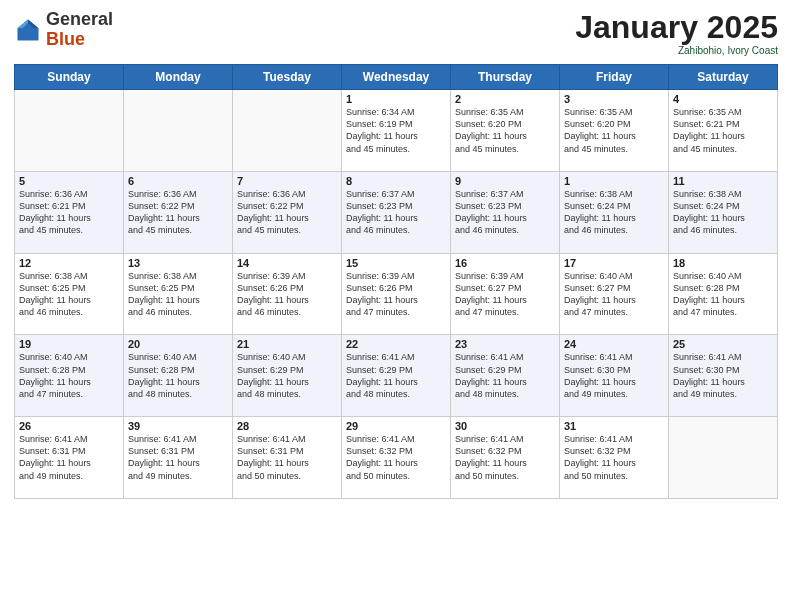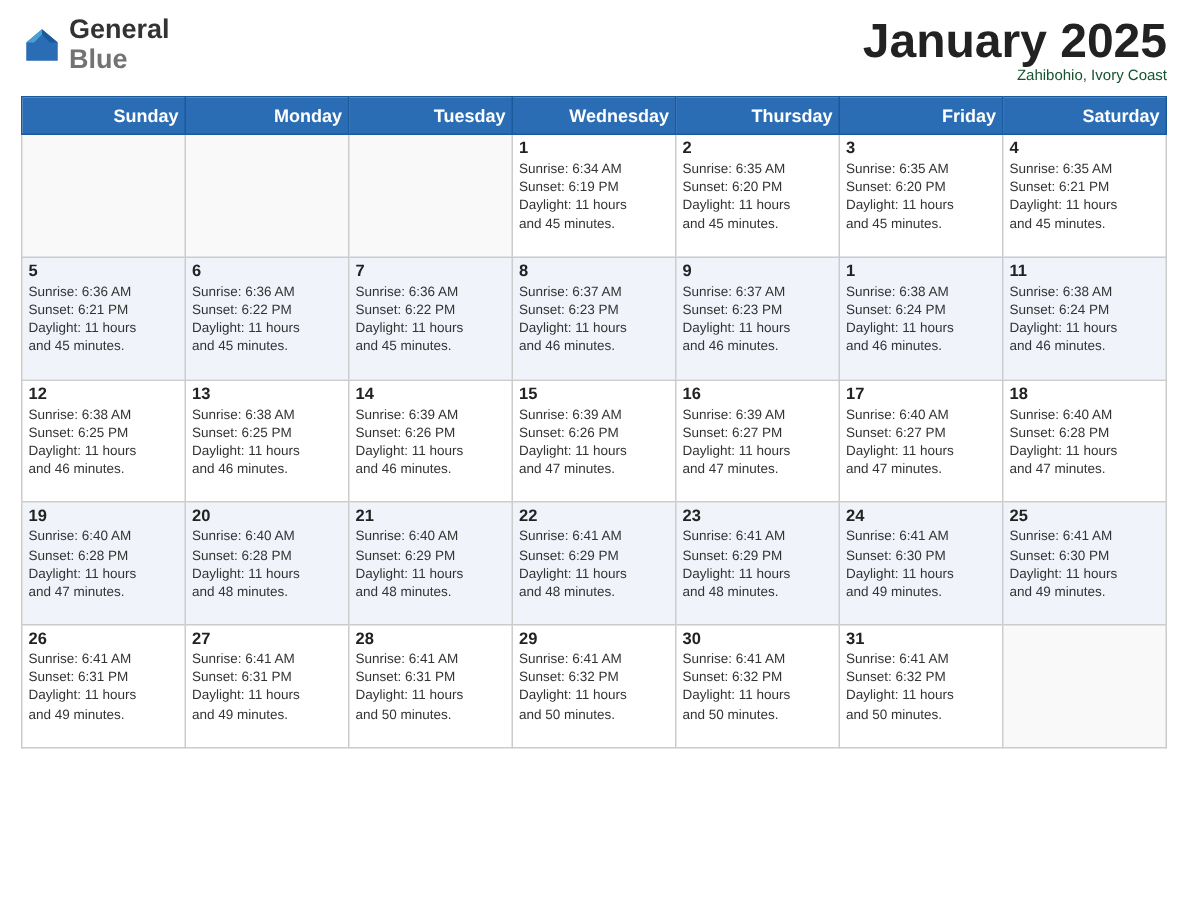--- a/index.html
+++ b/index.html
@@ -27,21 +27,21 @@
       display: flex;
       align-items: center;
       gap: 4px;
     }
     .logo-text {
       font-size: 18px;
       font-weight: bold;
       line-height: 1.1;
     }
     .logo-general { color: #333; }
-    .logo-blue { color: #737373; }
+    .logo-blue { color: #c2410c; }
     .logo-icon {
       width: 28px;
       height: 28px;
     }
     .title-block {
       text-align: right;
     }
     .month-title {
       font-size: 32px;
       font-weight: bold;
@@ -57,21 +57,21 @@
       border-collapse: collapse;
       flex: 1;
       table-layout: fixed;
     }
     .calendar th {
       background: #2a6db5;
       color: #fff;
       font-size: 12px;
       font-weight: bold;
       padding: 5px 4px;
-      text-align: right;
+      text-align: center;
       border: 1px solid #1a5a9a;
     }
     .calendar td {
       border: 1px solid #ccc;
       vertical-align: top;
       padding: 3px 4px;
       font-size: 9.5px;
       color: #222;
       height: 78px;
     }
@@ -317,21 +317,21 @@
         </tr>
         <tr>
           <td>
             <span class="day-num">26</span>
             <div class="day-info" style="white-space: pre-line;">Sunrise: 6:41 AM
 Sunset: 6:31 PM
 Daylight: 11 hours
 and 49 minutes.</div>
           </td>
           <td>
-            <span class="day-num">27</span>
+            <span class="day-num">39</span>
             <div class="day-info" style="white-space: pre-line;">Sunrise: 6:41 AM
 Sunset: 6:31 PM
 Daylight: 11 hours
 and 49 minutes.</div>
           </td>
           <td>
             <span class="day-num">28</span>
             <div class="day-info" style="white-space: pre-line;">Sunrise: 6:41 AM
 Sunset: 6:31 PM
 Daylight: 11 hours

